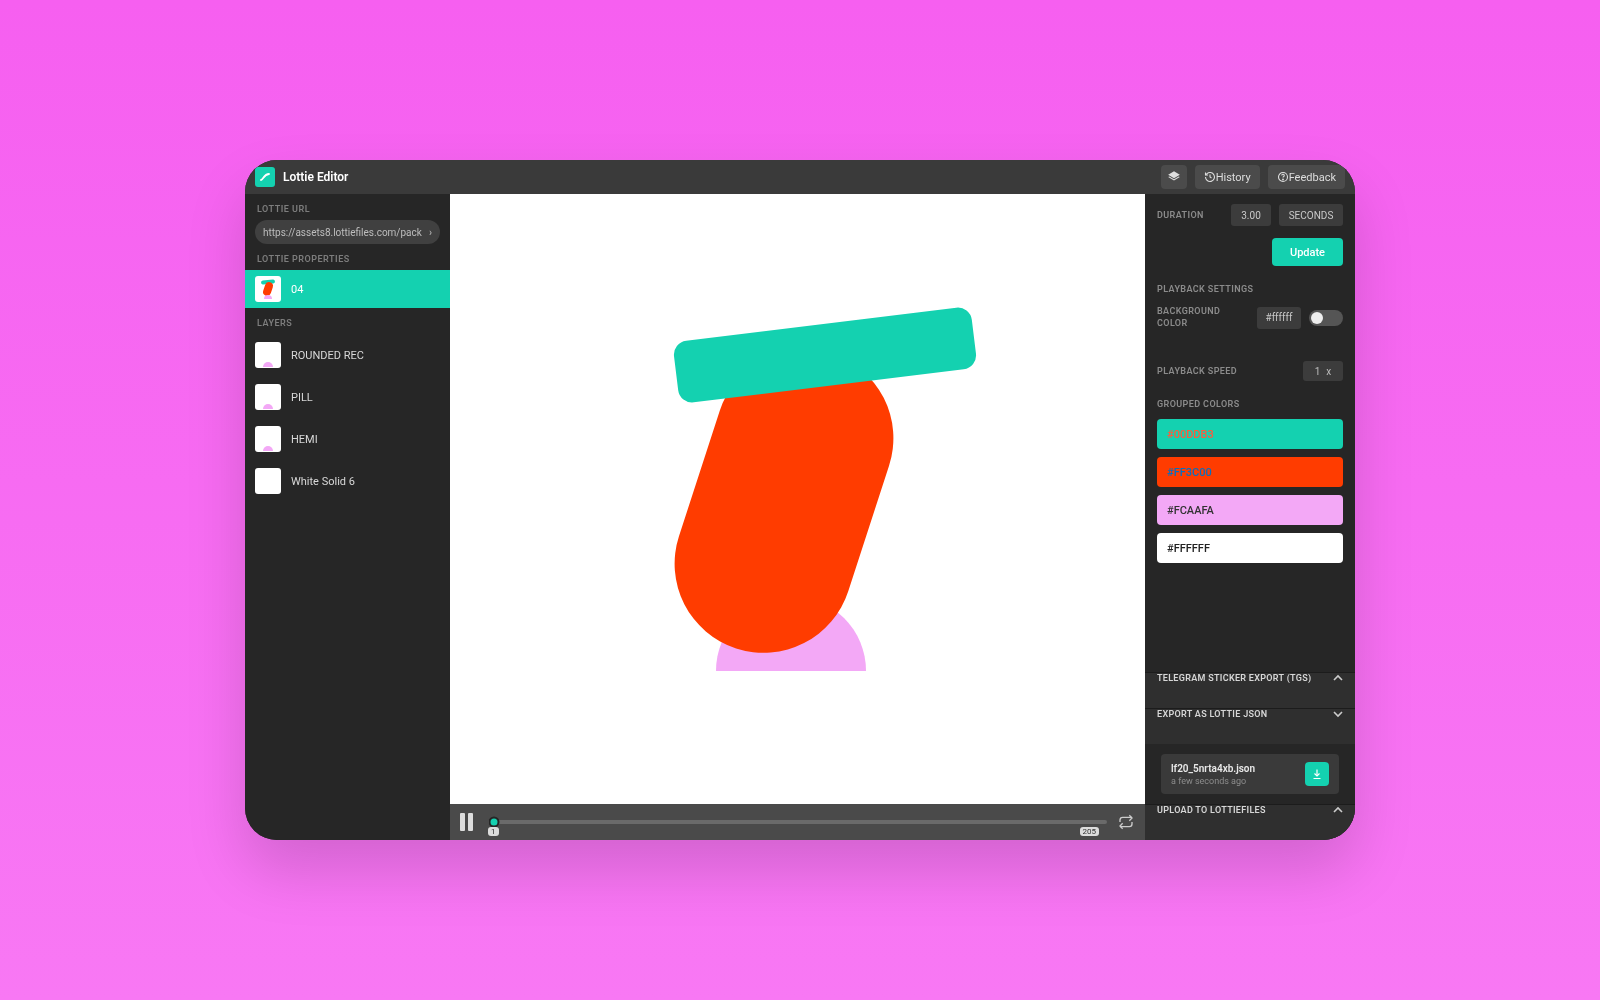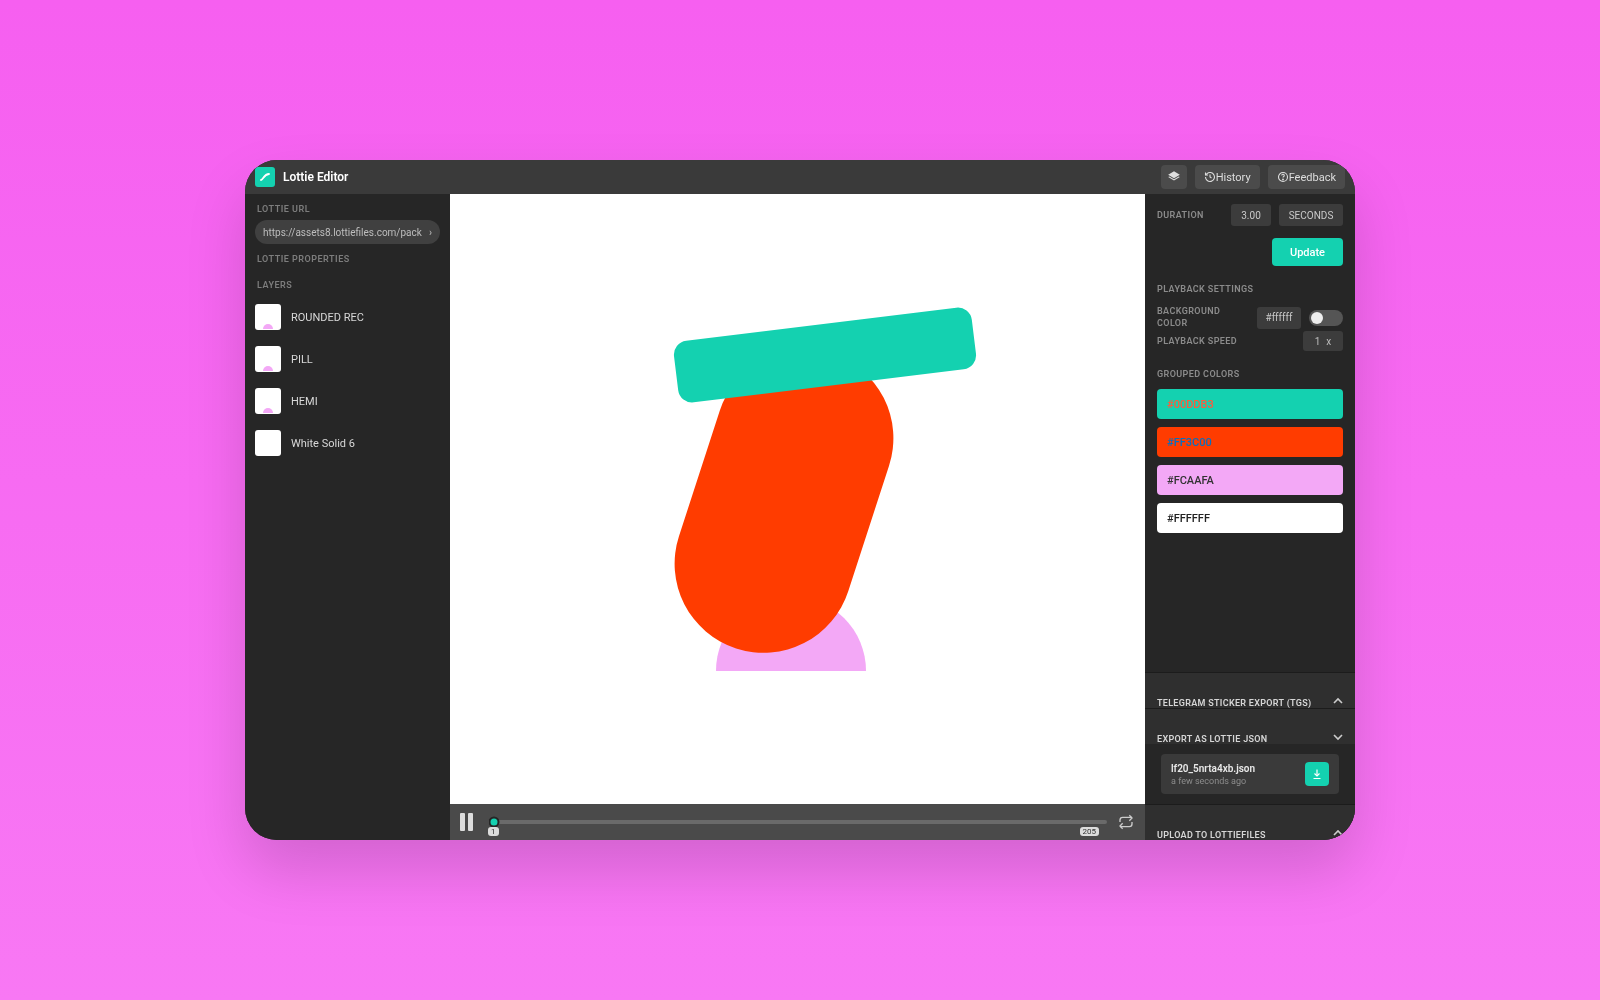--- a/index.html
+++ b/index.html
@@ -135,21 +135,21 @@
     display:flex; align-items:center; justify-content:center; border-radius:3px; gap:6px;}
 
   .swatch {
     height:30px; border-radius:4px; margin-bottom:8px;
     display:flex; align-items:center; padding:0 10px; font-size:11px; font-weight:500;
     cursor:pointer;
   }
 
   .section-bar {
     height:36px; background:#2f2f2f; border-top:1px solid #1c1c1c;
-    display:flex; align-items:flex-end; justify-content:space-between;
+    display:flex; align-items:flex-start; justify-content:space-between;
     padding:0 12px; color:#d6d6d6; font-size:9px; font-weight:600; letter-spacing:0.3px;
     cursor:pointer;
   }
   .export-body { padding: 10px 16px; }
   .export-card {
     background:#3a3a3a; border-radius:4px; padding:8px 10px;
     display:flex; align-items:center; justify-content:space-between;
   }
   .export-meta { display:flex; flex-direction:column; gap:2px; }
   .export-name { color:#e8e8e8; font-size:10px; font-weight:600; }
@@ -200,20 +200,28 @@
   <div class="body">
 
     <div class="left">
       <div class="sec-label">LOTTIE URL</div>
       <div class="url-pill">
         <span style="overflow:hidden;white-space:nowrap;">https://assets8.lottiefiles.com/pack</span>
         <span style="font-size:10px;">›</span>
       </div>
 
       <div class="sec-label">LOTTIE PROPERTIES</div>
+      <div class="prop-row active">
+        <div class="thumb">
+          <div style="position:absolute;width:14px;height:4px;background:#14d1b0;border-radius:2px;left:6px;top:4px;transform:rotate(-7deg);"></div>
+          <div style="position:absolute;width:8px;height:14px;background:#ff3c00;border-radius:5px;left:9px;top:6px;transform:rotate(18deg);"></div>
+          <div style="position:absolute;width:8px;height:4px;background:#f3a8f6;border-radius:4px 4px 0 0;left:9px;top:19px;"></div>
+        </div>
+        <div class="prop-label">04</div>
+      </div>
 
       <div class="sec-label">LAYERS</div>
 
       <div class="layer-row">
         <div class="layer-thumb">
           <div style="position:absolute;width:10px;height:5px;background:#f3a8f6;border-radius:5px 5px 0 0;left:8px;bottom:1px;"></div>
         </div>
         <div class="layer-label">ROUNDED REC</div>
       </div>
       <div class="layer-row">
@@ -269,21 +277,21 @@
           <div style="flex:1"></div>
           <div class="chip small">3.00</div>
           <div class="chip wide" style="flex:0 0 64px;">SECONDS</div>
         </div>
         <div style="display:flex;justify-content:flex-end;margin-bottom:18px;">
           <div class="update-btn">Update</div>
         </div>
 
         <div class="rlabel" style="margin-bottom:12px;">PLAYBACK SETTINGS</div>
 
-        <div style="display:flex;align-items:center;gap:8px;margin-bottom:2px;">
+        <div style="display:flex;align-items:center;gap:8px;margin-bottom:32px;">
           <div class="rlabel" style="width:74px;line-height:1.3;">BACKGROUND COLOR</div>
           <div style="flex:1"></div>
           <div class="chip" style="width:44px;">#ffffff</div>
           <div class="toggle"></div>
         </div>
 
         <div style="display:flex;align-items:center;gap:8px;margin-bottom:18px;">
           <div class="rlabel">PLAYBACK SPEED</div>
           <div style="flex:1"></div>
           <div class="speed-chip">

